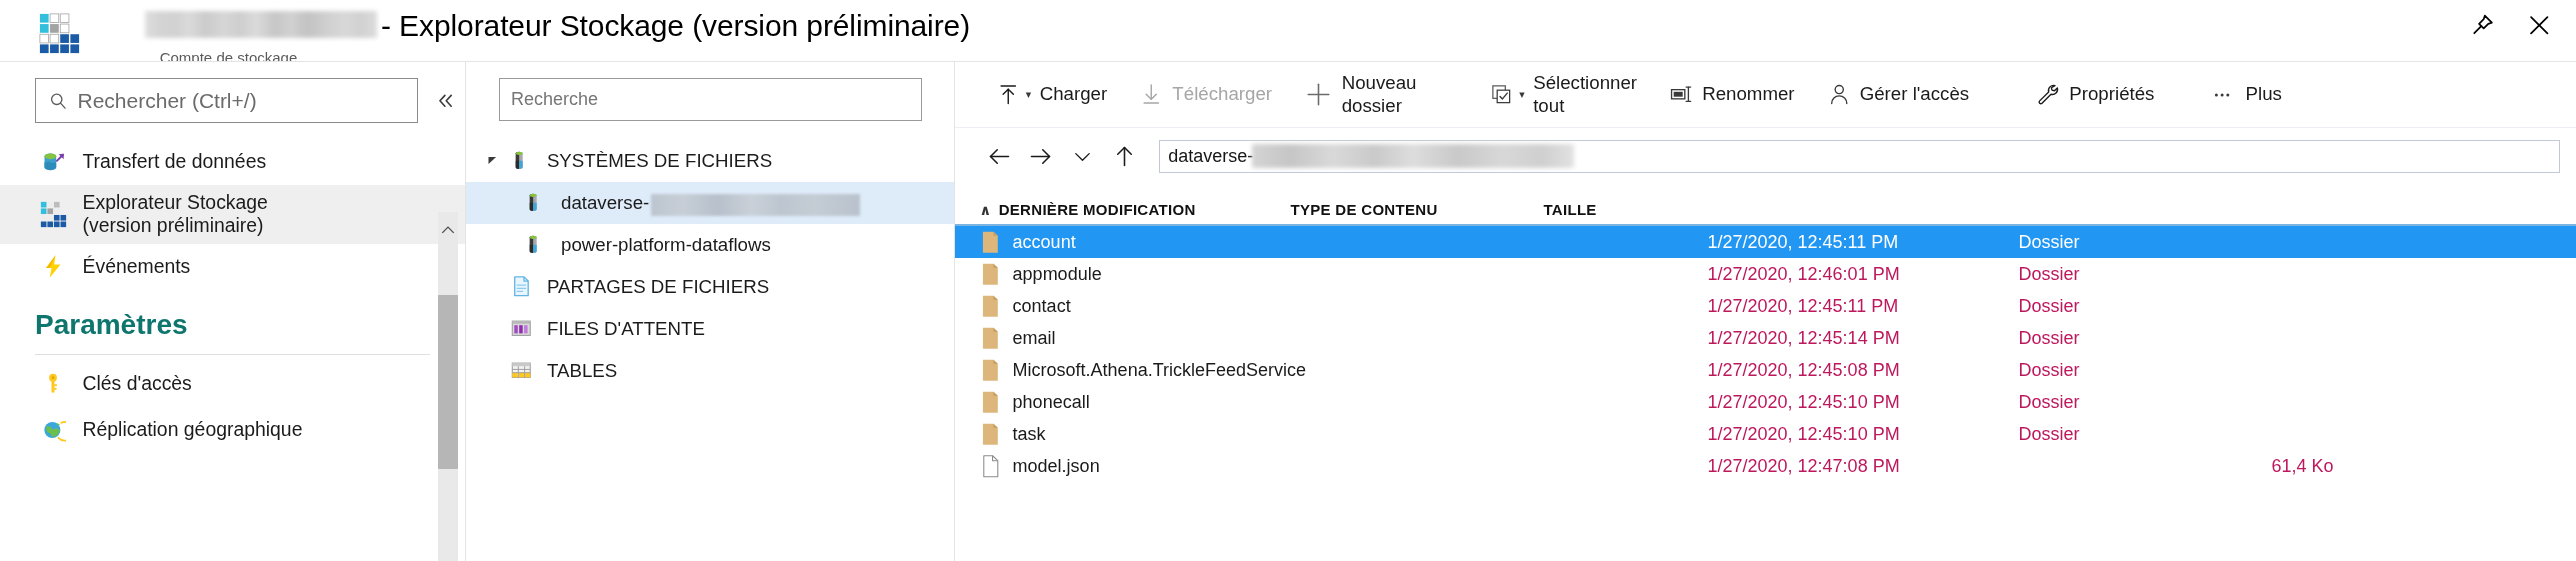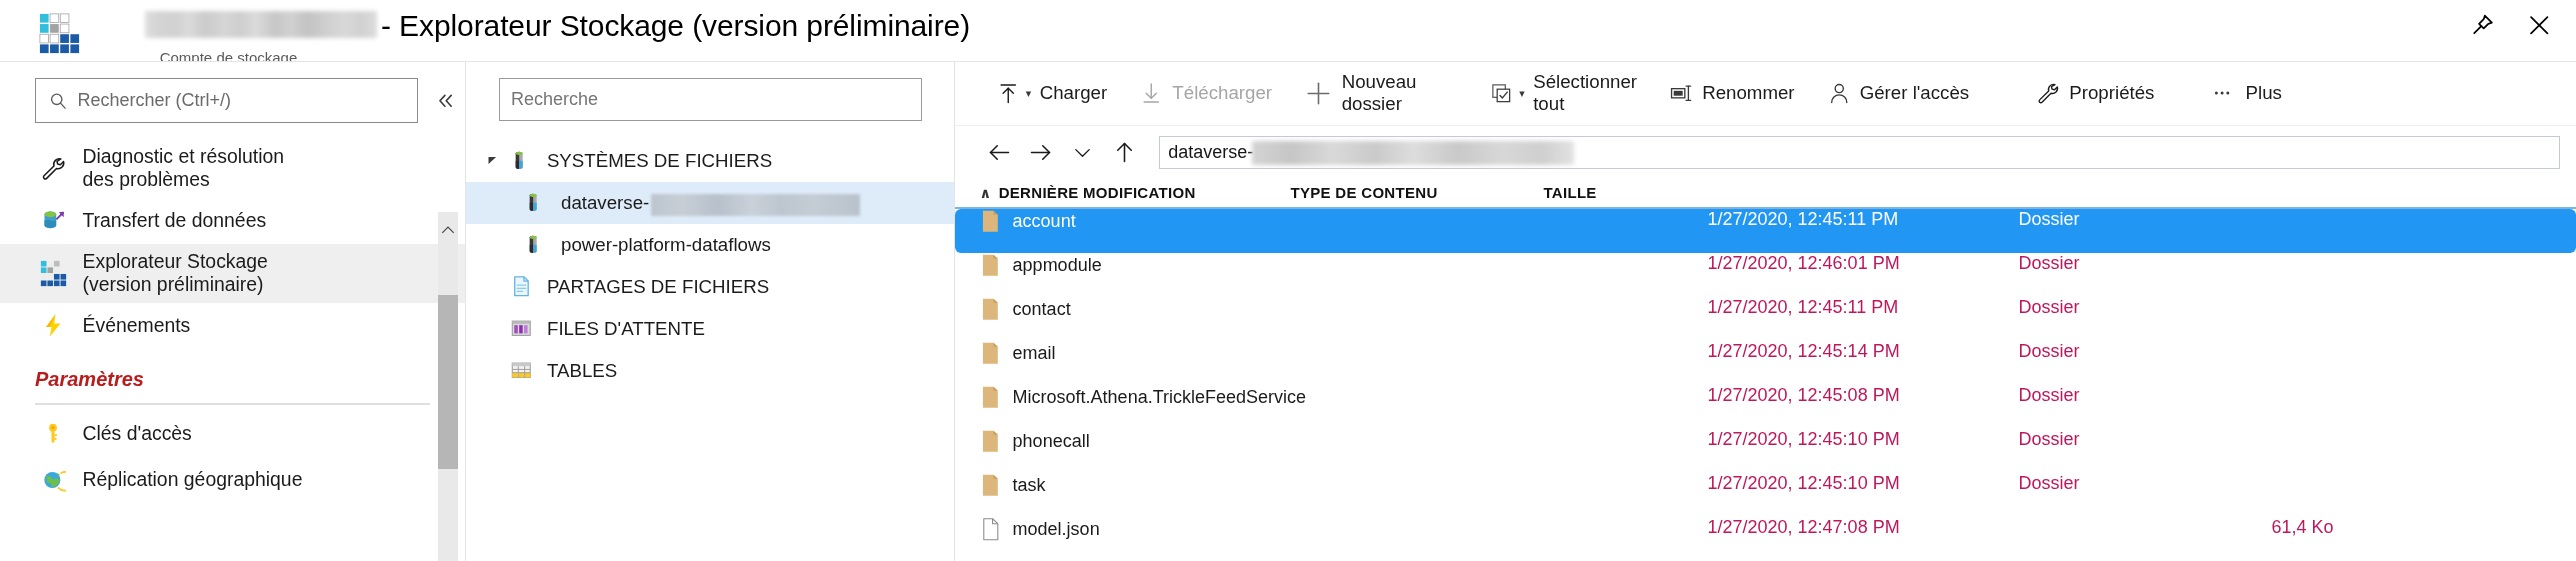--- a/index.html
+++ b/index.html
@@ -89,21 +89,21 @@
   .search-box {
     width: 383px; height: 45px;
     border: 1.4px solid #8a8a8a;
     background: #fff;
     display: flex; align-items: center;
     padding: 0 11.5px;
     gap: 10px;
   }
   .search-box svg { flex: 0 0 auto; }
   .search-box .ph {
-    font-size: 18px;
+    font-size: 21px;
     color: #6b6b6b;
     text-align: right;
   }
   .collapse-btn {
     margin-left: 13px;
     width: 29px; height: 29px;
     display: flex; align-items: center; justify-content: center;
     cursor: pointer;
   }
 
@@ -121,25 +121,24 @@
     display: flex; align-items: center; justify-content: center;
   }
   .nav-label {
     font-size: 19.4px;
     color: #1b1b1b;
     margin-left: 11.5px;
     line-height: 1.22;
     white-space: pre-line;
   }
   .section-head {
-    font-size: 20px;
+    font-size: 28px;
     font-weight: bold;
-    color: #b91c1c;
+    color: #0f766e;
     padding: 18.7px 0 8.6px 35px;
-    font-style: italic;
   }
   .section-rule {
     height: 1.4px; background: #e0e0e0;
     margin: 4.3px 35px 5.8px 35px;
   }
 
   .sb-scroll {
     position: absolute;
     right: 7.2px; top: 150px;
     width: 20px; height: 350px;
@@ -282,25 +281,24 @@
     cursor: pointer;
   }
   .th .sortarrow { margin-right: 7.2px; font-size: 14.4px; color: #333; }
   .col-name { width: 728px; flex: 0 0 728px; }
   .col-mod  { width: 311px; flex: 0 0 311px; }
   .col-type { width: 253px; flex: 0 0 253px; }
   .col-size { flex: 1 1 auto; display: flex; justify-content: flex-start; }
 
   .tbody { background: #fff; }
   .trow {
-    display: flex; align-items: flex-start;
-    height: 44px;
+    display: flex; align-items: center;
+    height: 32px;
     padding: 0 20px 0 24.5px;
     cursor: pointer;
-    border-radius: 6px;
   }
   .trow.selected { background: #2196f3; }
   .trow.selected .cell, .trow.selected .cell-name { color: #ffffff; }
   .cell-name {
     display: flex; align-items: center;
     gap: 11.5px;
     font-size: 18px; color: #1b1b1b;
     white-space: nowrap;
   }
   .cell { font-size: 18px; color: #be185d; white-space: nowrap; }
@@ -372,29 +370,20 @@
           <g fill="none" stroke="#3a3a3a" stroke-width="1.8" stroke-linecap="round" stroke-linejoin="round">
             <polyline points="11,6 5.5,12 11,18"></polyline>
             <polyline points="18,6 12.5,12 18,18"></polyline>
           </g>
         </svg>
       </div>
     </div>
 
     <div class="nav-list">
 
-      <div class="nav-item">
-        <span class="nav-ico">
-          <svg width="27" height="27" viewBox="0 0 24 24">
-            <path d="M18.6 3.5a5 5 0 0 0-6.2 6.2L3.6 18.5a1.6 1.6 0 0 0 2.3 2.3l8.8-8.8a5 5 0 0 0 6.2-6.2l-2.8 2.8-2.4-.6-.6-2.4z" fill="none" stroke="#1b1b1b" stroke-width="1.35" stroke-linejoin="round"></path>
-          </svg>
-        </span>
-        <span class="nav-label">Diagnostic et résolution
-des problèmes</span>
-      </div>
 
       <div class="nav-item">
         <span class="nav-ico">
           <svg width="27" height="27" viewBox="0 0 24 24">
             <path d="M4 6.5c0-1.4 2.3-2.5 5.2-2.5S14.4 5.1 14.4 6.5v9.8c0 1.4-2.3 2.5-5.2 2.5S4 17.7 4 16.3z" fill="#3da0cc"></path>
             <ellipse cx="9.2" cy="6.5" rx="5.2" ry="2.5" fill="#86c440"></ellipse>
             <path d="M4 11.5c1.7 1.6 3.4-1.2 5.2.4 1.8 1.6 3.6-.9 5.2.4v4c0 1.4-2.3 2.5-5.2 2.5S4 17.7 4 16.3z" fill="#2e8cba"></path>
             <g stroke="#7a3ea8" stroke-width="1.7" fill="none" stroke-linecap="round">
               <line x1="15" y1="10.5" x2="20.4" y2="5.1"></line>
             </g>

